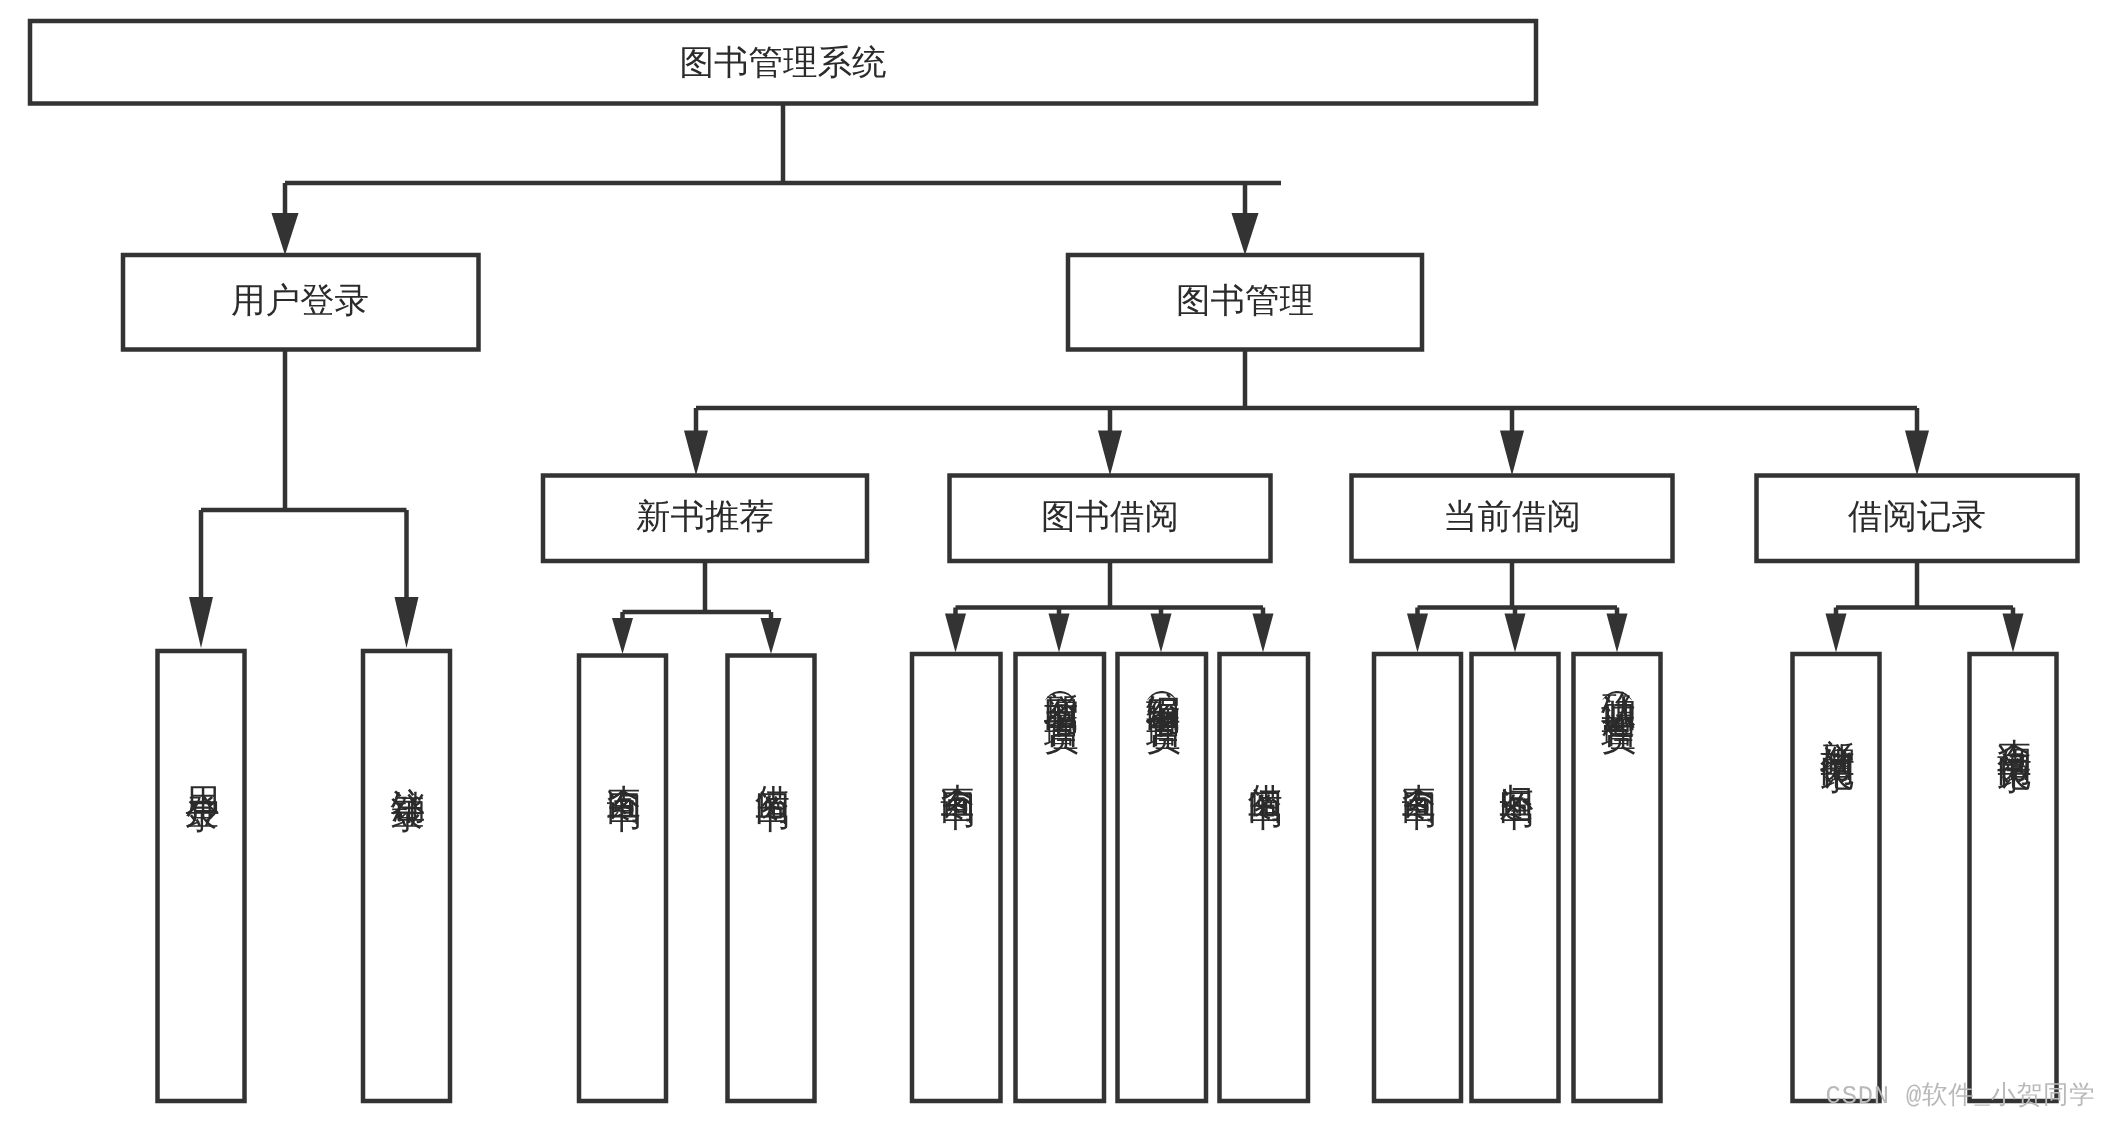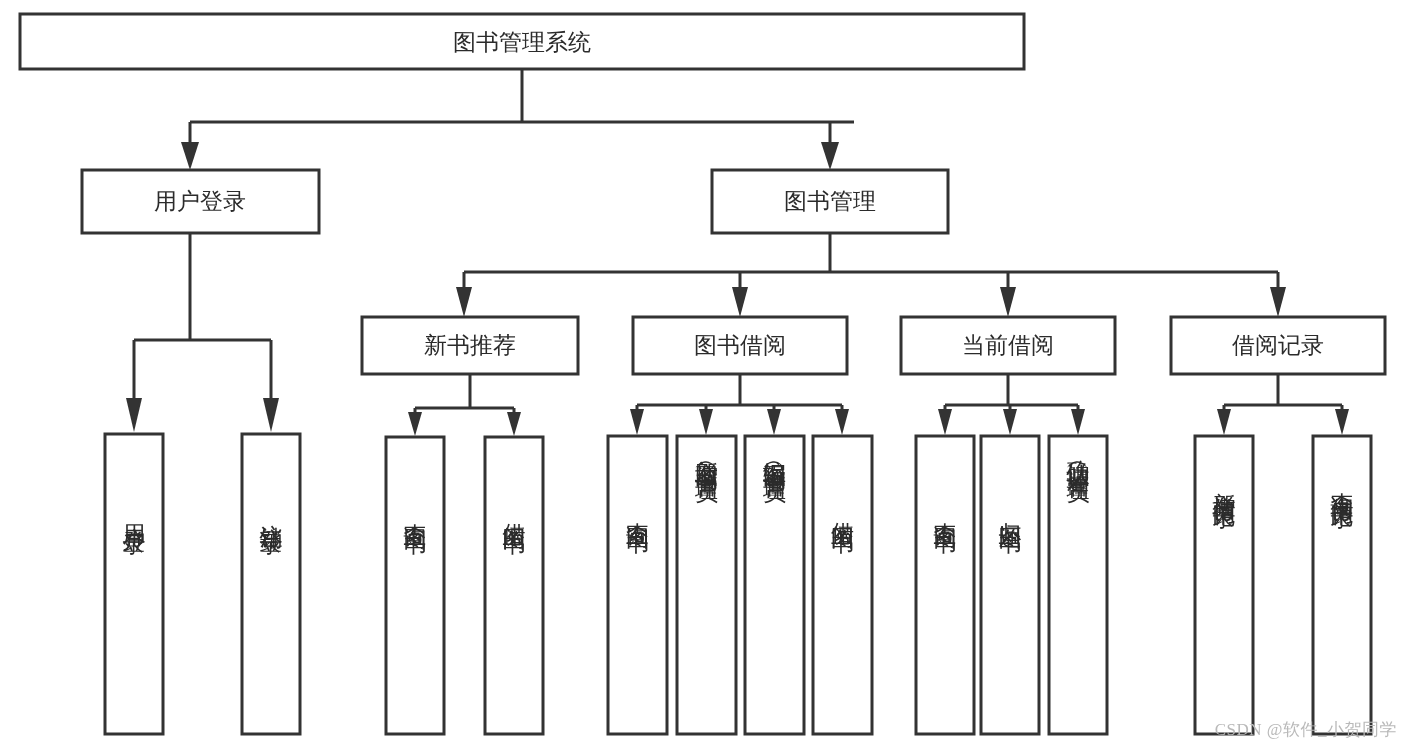--- a/index.html
+++ b/index.html
@@ -65,21 +65,21 @@
     font-family: "DejaVu Sans", "Liberation Sans", sans-serif;
     font-size: 23px;
     color: #2b2b2b;
     line-height: 1;
     white-space: nowrap;
   }
   .watermark {
     position: absolute;
     right: 8px;
     bottom: 6px;
-    font-family: Liberation Serif, serif;
+    font-family: Liberation Mono, monospace;
     font-size: 17px;
     color: #b9b9b9;
     letter-spacing: 0.5px;
     white-space: nowrap;
     margin-left: 25px;
   }
 </style>
 </head>
 <body>
 

